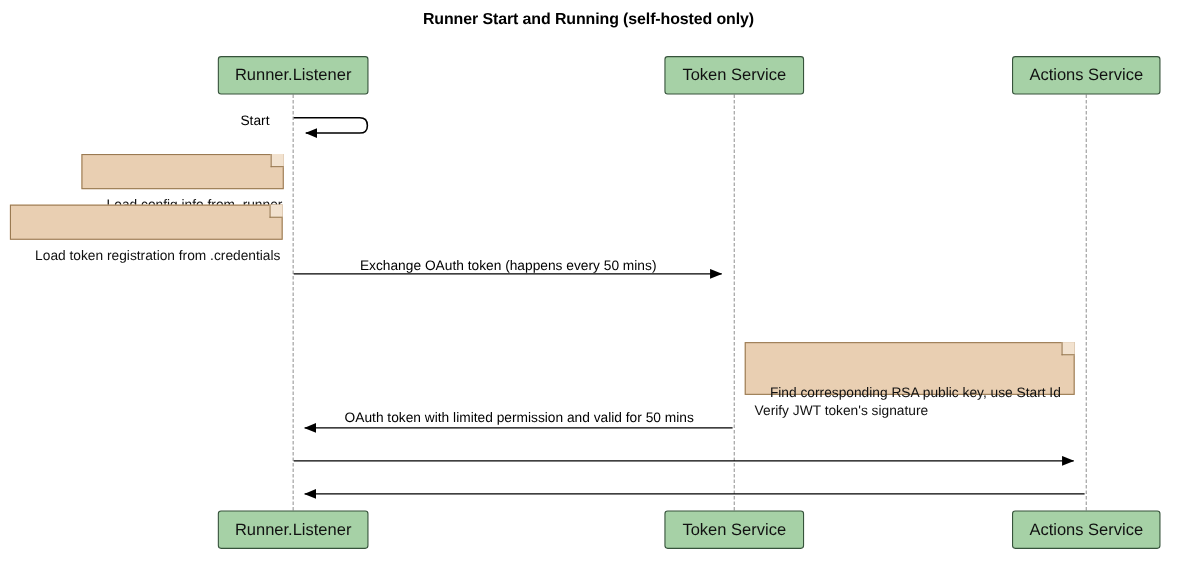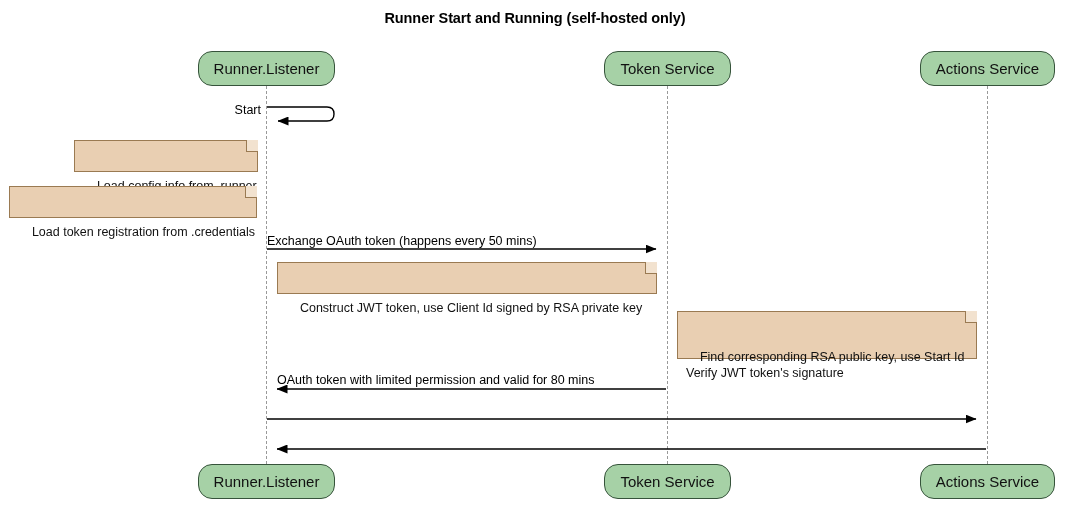--- a/index.html
+++ b/index.html
@@ -36,21 +36,21 @@
   .lifeline {
     position: absolute;
     width: 0;
     border-left: 1px dashed #999999;
   }
   
   .participant {
     position: absolute;
     background: #a6d1a6;
     border: 1px solid #36533b;
-    border-radius: 14px;
+    border-radius: 3px;
     height: 35px;
     line-height: 33px;
     text-align: center;
     font-size: 15px;
     color: #111111;
     box-sizing: border-box;
     white-space: nowrap;
   }
   
   .note {
@@ -73,20 +73,21 @@
     background: #f2e2cf;
     border-left: 1px solid #9a7a52;
     border-bottom: 1px solid #9a7a52;
   }
   
   .msg-label {
     position: absolute;
     font-size: 12.5px;
     color: #000;
     white-space: nowrap;
+    text-align: center;
   }
   .msg-label.right-aligned {
     text-align: right;
   }
 </style>
 </head>
 <body>
 
 <div id="canvas">
 
@@ -130,48 +131,44 @@
 
     <line x1="267" y1="249" x2="656" y2="249" stroke="#000000" stroke-width="1.3" marker-end="url(#arrowRight)"></line>
 
     <line x1="666" y1="389" x2="277" y2="389" stroke="#000000" stroke-width="1.3" marker-end="url(#arrowLeft)"></line>
 
     <line x1="267" y1="419" x2="976" y2="419" stroke="#000000" stroke-width="1.3" marker-end="url(#arrowRight)"></line>
 
     <line x1="986" y1="449" x2="277" y2="449" stroke="#000000" stroke-width="1.3" marker-end="url(#arrowLeft)"></line>
   </svg>
 
-  <div class="msg-label right-aligned" style="left:166px; top:103px; width:95px;">
+  <div class="msg-label right-aligned" style="left:150px; top:103px; width:95px;">
     <span>Start</span>
   </div>
 
   <div class="msg-label" style="left:267px; top:234px; width:390px;">
     <span>Exchange OAuth token (happens every 50 mins)</span>
   </div>
 
   <div class="msg-label" style="left:277px; top:373px; width:390px;">
-    <span>OAuth token with limited permission and valid for 80 mins</span>
+    <span>OAuth token with limited permission and valid for 50 mins</span>
   </div>
 
 
 
   <div class="note" style="left:74px; top:140px; width:184px; height:32px;">
     <span class="fold"></span>
     <span>Load config info from .runner</span>
   </div>
 
   <div class="note" style="left:9px; top:186px; width:248px; height:32px;">
     <span class="fold"></span>
     <span>Load token registration from .credentials</span>
   </div>
 
-  <div class="note" style="left:277px; top:262px; width:380px; height:32px;">
-    <span class="fold"></span>
-    <span>Construct JWT token, use Client Id signed by RSA private key</span>
-  </div>
 
   <div class="note" style="left:677px; top:311px; width:300px; height:48px;">
     <span class="fold"></span>
     <span>Find corresponding RSA public key, use Start Id
 Verify JWT token's signature</span>
   </div>
 
 </div>
 
 </body></html>

